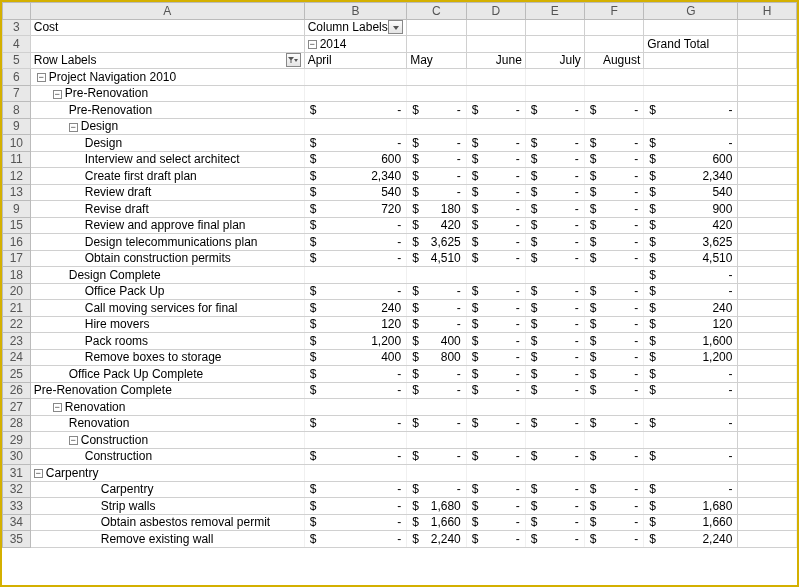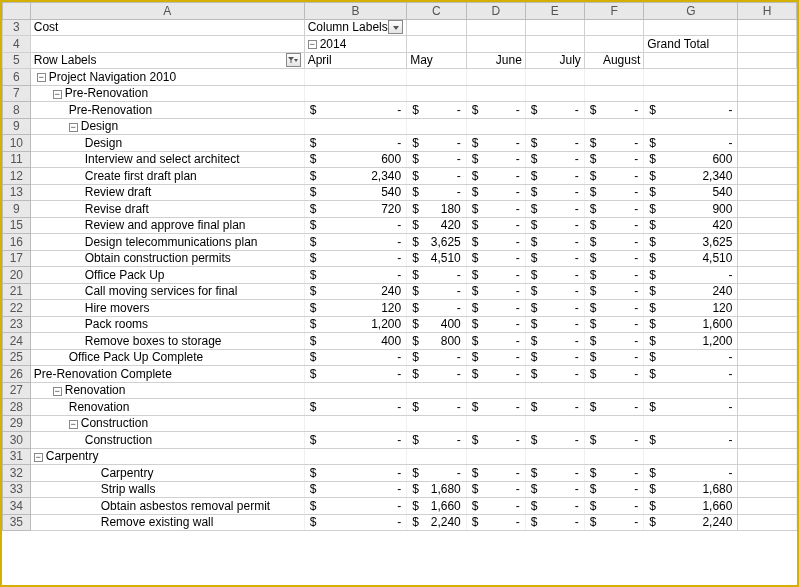--- a/index.html
+++ b/index.html
@@ -567,20 +567,36 @@
           </td>
           <td class="outer-v-border">
             <div class="dollar-cell">
               <span class="d">$</span>
               <span class="v">4,510</span>
             </div>
           </td>
           <td></td>
         </tr>
         <tr>
+          <td class="row-header">18</td>
+          <td class="cell-text first-data-col" style="padding-left: 38px;"><span>Design Complete</span></td>
+          <td></td>
+          <td></td>
+          <td></td>
+          <td></td>
+          <td class="heavy-right"></td>
+          <td class="outer-v-border">
+            <div class="dollar-cell">
+              <span class="d">$</span>
+              <span class="v">-</span>
+            </div>
+          </td>
+          <td></td>
+        </tr>
+        <tr>
           <td class="row-header">20</td>
           <td class="cell-text first-data-col" style="padding-left: 54px;"><span>Office Pack Up</span></td>
           <td>
             <div class="dollar-cell">
               <span class="d">$</span>
               <span class="v">-</span>
             </div>
           </td>
           <td>
             <div class="dollar-cell">

